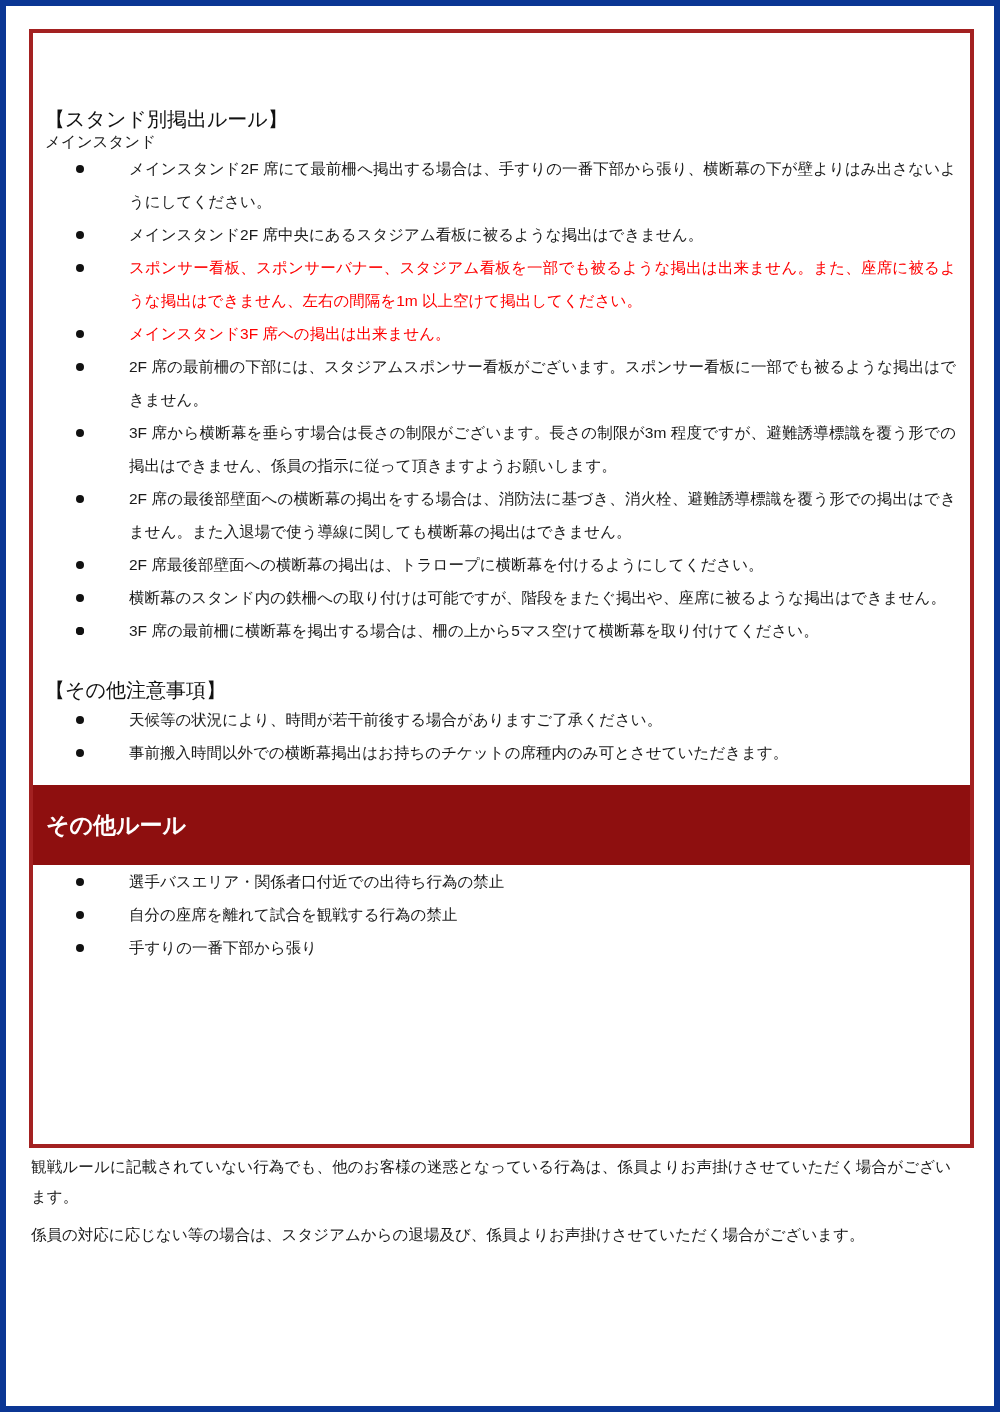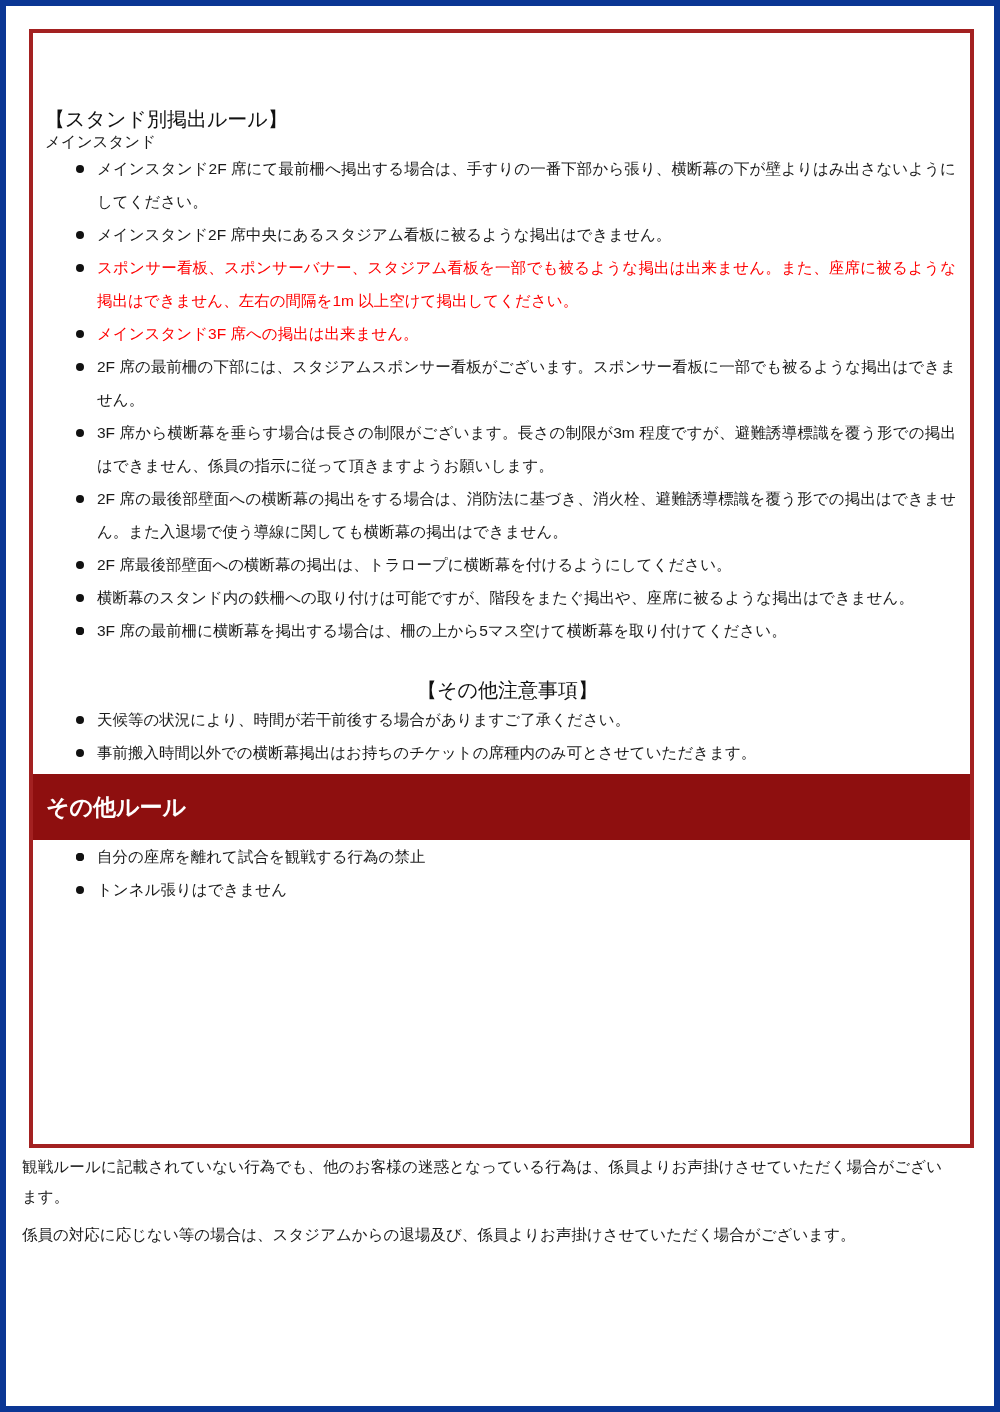--- a/index.html
+++ b/index.html
@@ -31,68 +31,68 @@
     overflow:hidden;
   }
   .h-bracket{
     font-size:20px;
     font-weight:normal;
     color:#111111;
     margin:0 0 0 12px;
     line-height:26px;
   }
   .h-stand{margin-top:73px;}
-  .h-notes{margin-top:30px;text-align:center;}
+  .h-notes{margin-top:30px;}
   .subhead{
     font-size:15.5px;
     margin:0 0 0 12px;
     line-height:20px;
   }
   .subhead-main{}
   .subhead-ns{margin-top:30px;}
   ul.rules{
     list-style:none;
     margin:0;
     padding:0 14px 0 0;
   }
   ul.rules li{
     position:relative;
-    padding-left:64px;
+    padding-left:96px;
     font-size:15.5px;
     line-height:33px;
     text-align:justify;
   }
   ul.rules li .dot{
     position:absolute;
     left:43px;top:13px;
     width:8px;height:8px;
     border-radius:50%;
     background:#111111;
   }
   ul.rules li .li-text.red{color:var(--alert);}
   .ul-main{margin-top:15px;}
   .ul-ns{margin-top:17px;}
   .ul-notes{margin-top:7px;}
   .ul-other{margin-top:16px;}
   .banner{
-    margin-top:5px;
+    margin-top:16px;
     width:100%;
-    height:66px;
+    height:80px;
     background:var(--banner-bg);
     color:var(--banner-ink);
     font-size:23px;
     font-weight:bold;
     display:flex;
     align-items:center;
     padding-left:13px;
     box-sizing:border-box;
   }
   .footer{
     position:absolute;
-    left:16px;
+    left:25px;
     top:1146px;
     width:920px;
     font-size:15.5px;
     line-height:30px;
     text-align:justify;
   }
   .footer p{margin:0;}
   .footer p + p{margin-top:8px;}
 </style>
 </head>
@@ -127,23 +127,23 @@
     <h2 class="h-bracket h-notes">【その他注意事項】</h2>
 
     <ul class="rules ul-notes">
         <li><span class="dot"></span><span class="li-text">天候等の状況により、時間が若干前後する場合がありますご了承ください。</span></li>
         <li><span class="dot"></span><span class="li-text">事前搬入時間以外での横断幕掲出はお持ちのチケットの席種内のみ可とさせていただきます。</span></li>
       </ul>
 
     <div class="banner">その他ルール</div>
 
     <ul class="rules ul-other">
-        <li><span class="dot"></span></li>
+        <li><span class="dot"></span><span class="li-text">選手バスエリア・関係者口付近での出待ち行為の禁止</span></li>
         <li><span class="dot"></span><span class="li-text">自分の座席を離れて試合を観戦する行為の禁止</span></li>
-        <li><span class="dot"></span><span class="li-text">トンネル張りはできません</span></li>
+        <li><span class="dot"></span><span class="li-text">手すりの一番下部から張り</span></li>
       </ul>
 
   </div>
 
   <div class="footer">
     <p>観戦ルールに記載されていない行為でも、他のお客様の迷惑となっている行為は、係員よりお声掛けさせていただく場合がございます。</p>
     <p>係員の対応に応じない等の場合は、スタジアムからの退場及び、係員よりお声掛けさせていただく場合がございます。</p>
   </div>
 
 </div>

